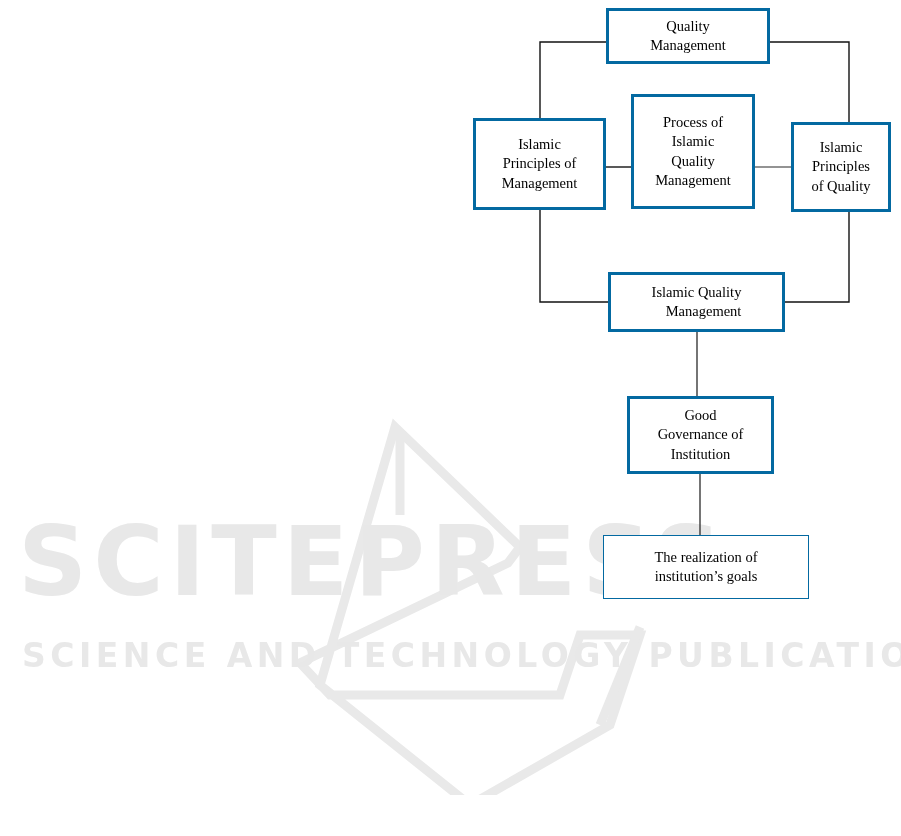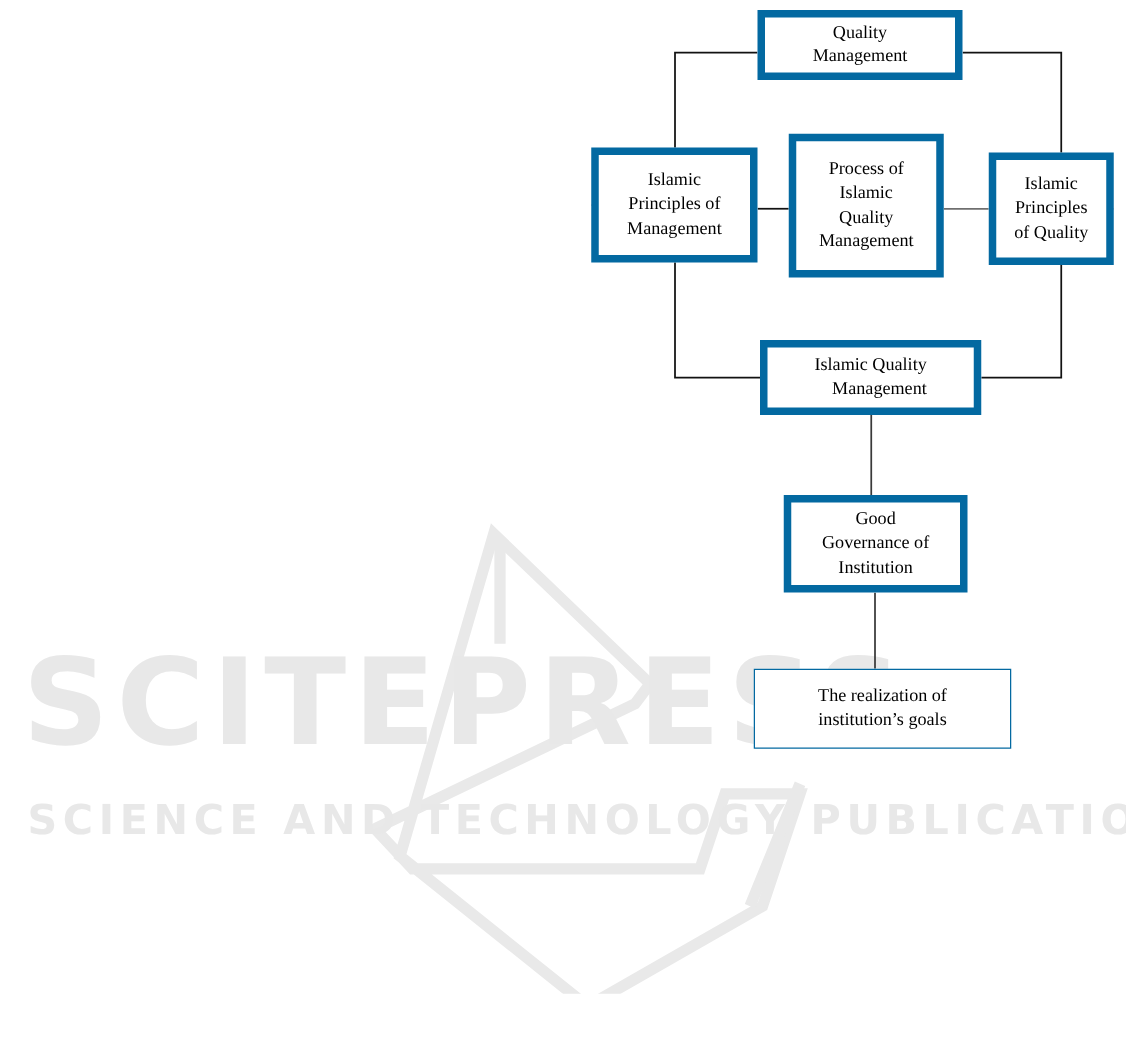--- a/index.html
+++ b/index.html
@@ -38,40 +38,40 @@
   #connectors {
     position: absolute;
     left: 0;
     top: 0;
     width: 901px;
     height: 836px;
   }
   .node {
     position: absolute;
     box-sizing: border-box;
-    border: 6px solid #0369a1;
+    border: 3px solid #0369a1;
     background: #ffffff;
     display: flex;
     align-items: center;
     justify-content: center;
     text-align: center;
     color: #000000;
     font-size: 14.5px;
     line-height: 1.33;
     padding: 2px 4px;
   }
   .node-text {
     display: block;
     white-space: pre-line;
   }
 
   
   #node-quality-management      { left: 606px; top: 8px;   width: 164px; height: 56px; }
   #node-islamic-principles-mgmt { left: 473px; top: 118px; width: 133px; height: 92px; }
-  #node-process                 { left: 631px; top: 107px; width: 124px; height: 115px; }
+  #node-process                 { left: 631px; top: 94px; width: 124px; height: 115px; }
   #node-islamic-principles-qual { left: 791px; top: 122px; width: 100px; height: 90px; }
   #node-islamic-quality-mgmt    { left: 608px; top: 272px; width: 177px; height: 60px; text-align: right; }
   #node-good-governance         { left: 627px; top: 396px; width: 147px; height: 78px; }
   #node-realization            { left: 603px; top: 535px; width: 206px; height: 64px; border-width: 1.6px; }
 </style>
 </head>
 <body>
 
 <div id="page">
 

